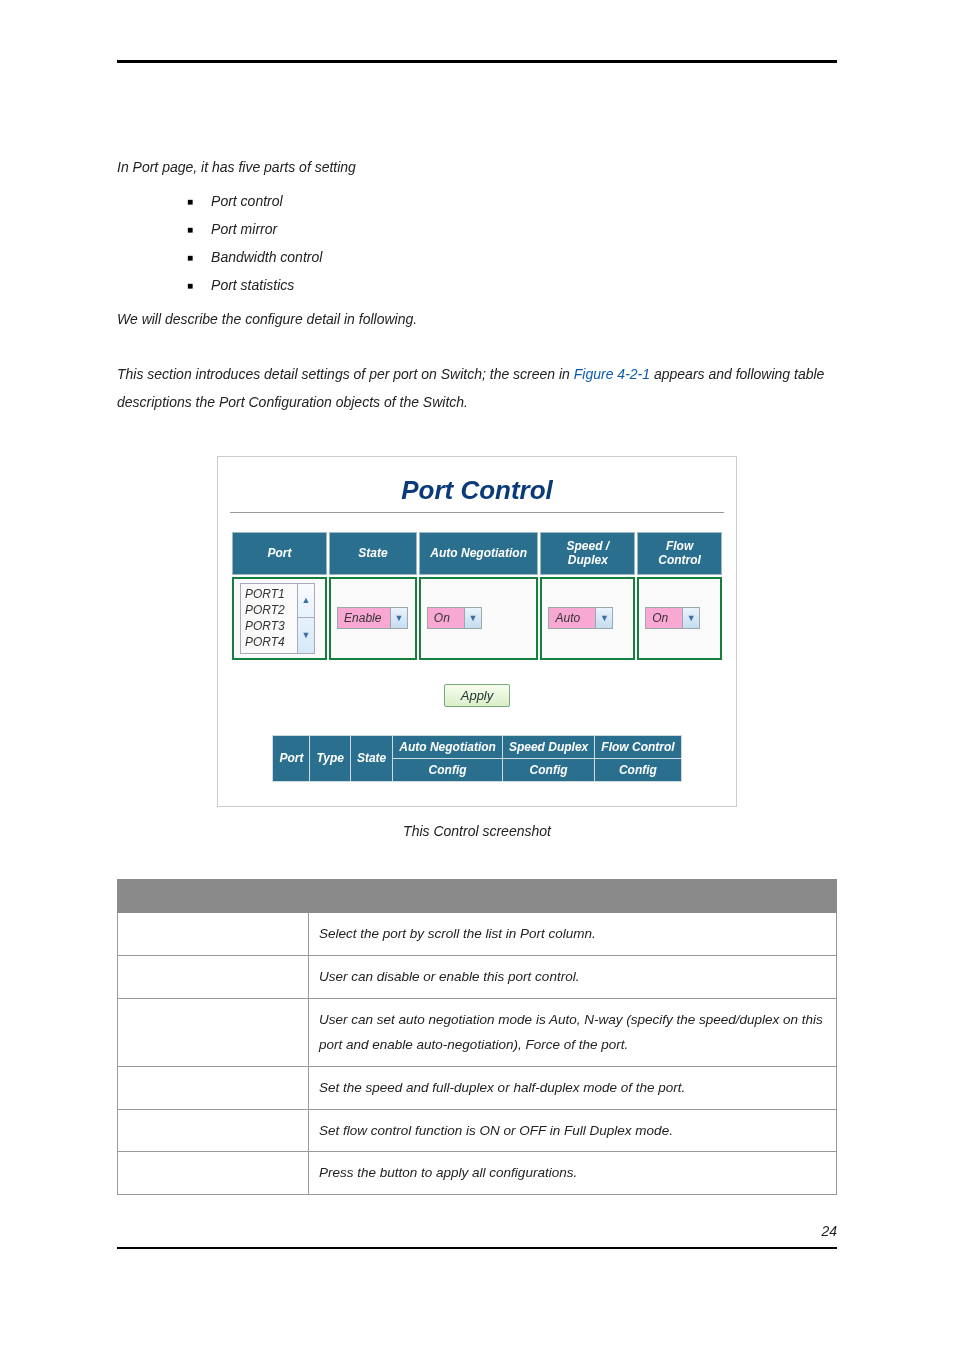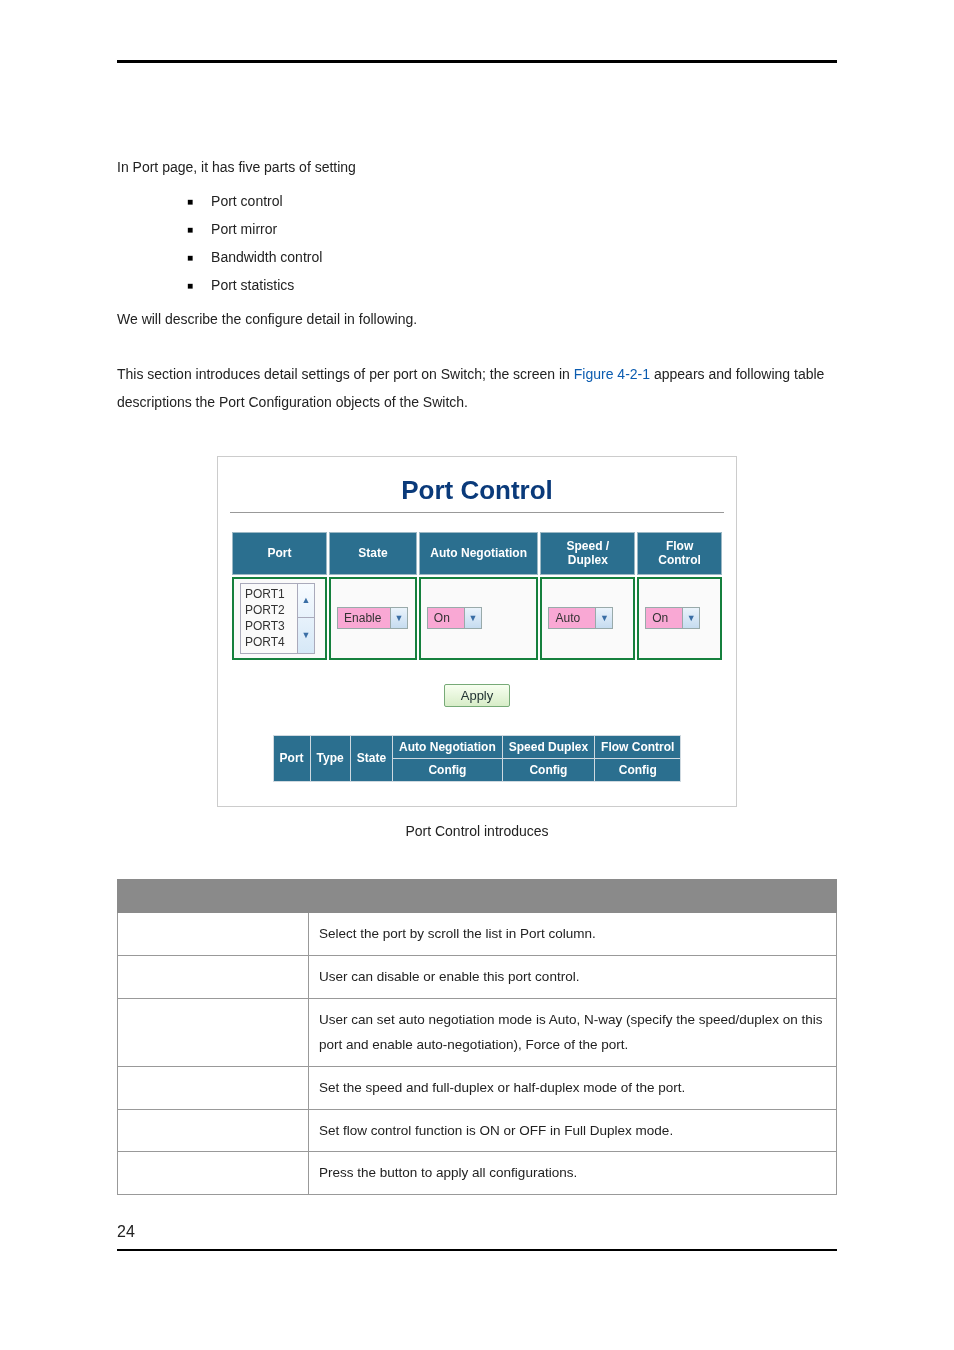--- a/index.html
+++ b/index.html
@@ -7,20 +7,21 @@
     padding: 0;
     background: #fff;
     font-family: Arial, Helvetica, sans-serif;
     color: #222;
   }
   .page {
     width: 900px;
     margin: 0 auto;
     box-sizing: border-box;
     padding: 60px 90px 40px;
+    font-style: italic;
   }
   .top-rule {
     border-top: 3px solid #000;
     margin-bottom: 90px;
   }
   .para {
     font-size: 14px;
     line-height: 2.0;
     margin: 0 0 6px;
   }
@@ -202,22 +203,22 @@
     padding: 4px 8px;
     border-color: #8a8a8a;
   }
   table.desc td.label {
     width: 170px;
   }
   table.desc tr.header td.label {
     border-right-color: #8a8a8a;
   }
   .page-num {
-    text-align: left;
-    font-size: 16px;
+    text-align: right;
+    font-size: 14px;
     margin-top: 28px;
   }
   .bottom-rule {
     border-top: 2px solid #000;
     margin-top: 8px;
   }
 </style>
 </head>
 <body>
 
@@ -314,21 +315,21 @@
         <tr>
           <th>Config</th>
           <th>Config</th>
           <th>Config</th>
         </tr>
       </tbody>
         </table>
     </div>
   </div>
 
-  <div class="caption">Port Control introduces</div>
+  <div class="caption">This Control screenshot</div>
 
   <table class="desc">
     <tbody>
         <tr class="header">
       <td class="label"></td>
       <td></td>
     </tr>
     <tr>
       <td class="label"></td>
       <td>Select the port by scroll the list in Port column.</td>

